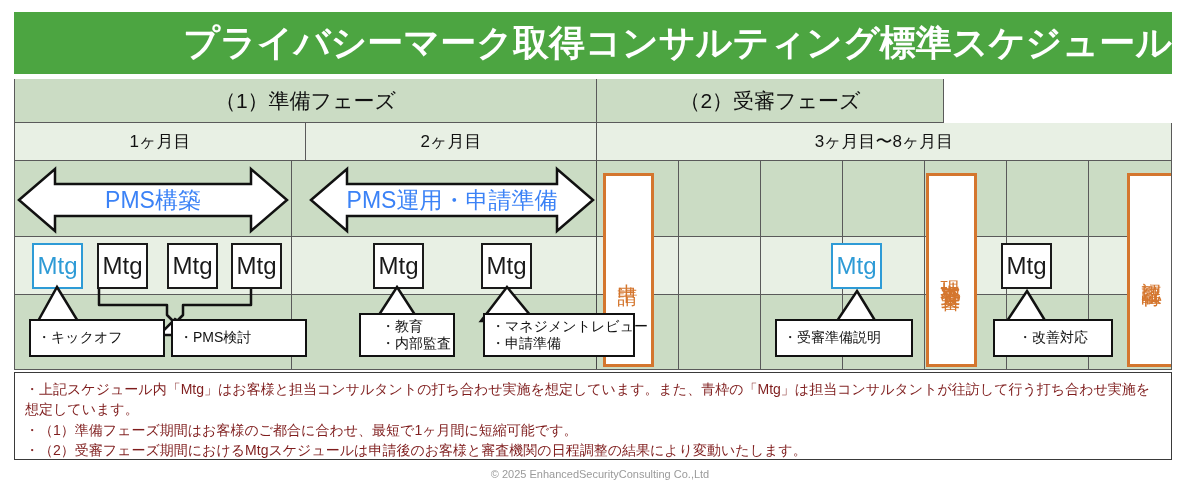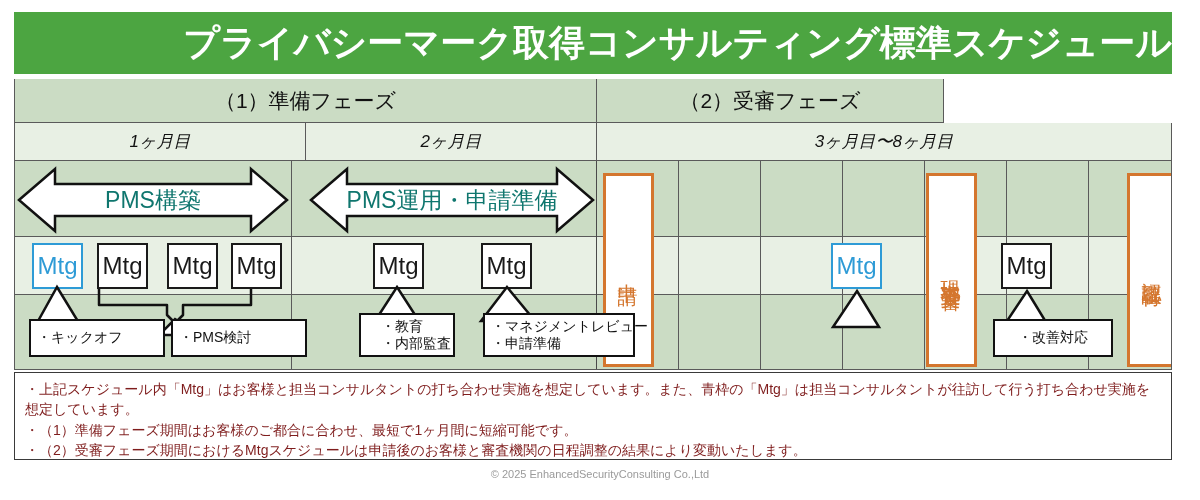--- a/index.html
+++ b/index.html
@@ -33,21 +33,21 @@
     display: flex; align-items: center; justify-content: center;
     background: #CBDCC4; font-size: 21px; color: #111; white-space: nowrap;
   }
   .phase-cell.p1 { width: 582px; border-right: 1px solid #5a5a5a; }
   .phase-cell.p2 { flex: 1; }
 
   
   .month-row {
     position: absolute; left: 14px; top: 123px; width: 1158px; height: 38px;
     display: flex;
-    border: 1px solid #5a5a5a; border-top: none; font-style: italic;
+    border: 1px solid #5a5a5a; border-top: none;
   }
   .month-cell {
     display: flex; align-items: center; justify-content: center;
     background: #E8F0E4; font-size: 17px; color: #111; white-space: nowrap;
   }
   .month-cell.m1 { width: 291px; border-right: 1px solid #5a5a5a; }
   .month-cell.m2 { width: 291px; border-right: 1px solid #5a5a5a; }
   .month-cell.m3 { flex: 1; }
 
   
@@ -66,21 +66,21 @@
   
   .vline { position: absolute; top: 0; width: 1px; height: 208px; background: #5a5a5a; }
   .vline.thick { background: #4a4a4a; }
 
   
   .arrow-wrap { position: absolute; height: 70px; }
   .arrow-svg { display:block; }
   .arrow-label {
     position: absolute; left: 0; top: 0; width: 100%; height: 70px;
     display: flex; align-items: center; justify-content: center;
-    font-size: 23px; color: #0f766e; white-space: nowrap; pointer-events: none;
+    font-size: 23px; color: #3b82f6; white-space: nowrap; pointer-events: none;
   }
 
   
   .mtg {
     position: absolute; width: 51px; height: 46px;
     background: #ffffff; border: 2px solid #1a1a1a;
     display: flex; align-items: center; justify-content: center;
     font-size: 24px; color: #1a1a1a; line-height: 1;
   }
   .mtg.blue { border-color: #2E9BD6; color: #2E9BD6; }
@@ -208,20 +208,23 @@
       <span>・PMS検討</span>
     </div>
     <div class="callout" style="left:344px; top:152px; width:96px; height:44px;padding-left:20px;">
       <span>・教育</span>
       <span>・内部監査</span>
     </div>
     <div class="callout" style="left:468px; top:152px; width:152px; height:44px;">
       <span>・マネジメントレビュー</span>
       <span>・申請準備</span>
     </div>
+    <div class="callout" style="left:760px; top:158px; width:138px; height:38px;">
+      <span>・受審準備説明</span>
+    </div>
     <div class="callout" style="left:978px; top:158px; width:120px; height:38px;align-items:center;">
       <span>・改善対応</span>
     </div>
 
   </div>
 
   <div class="notes">
     <p class="wrap">・上記スケジュール内「Mtg」はお客様と担当コンサルタントの打ち合わせ実施を想定しています。また、青枠の「Mtg」は担当コンサルタントが往訪して行う打ち合わせ実施を想定しています。</p>
     <p>・（1）準備フェーズ期間はお客様のご都合に合わせ、最短で1ヶ月間に短縮可能です。</p>
     <p>・（2）受審フェーズ期間におけるMtgスケジュールは申請後のお客様と審査機関の日程調整の結果により変動いたします。</p>

